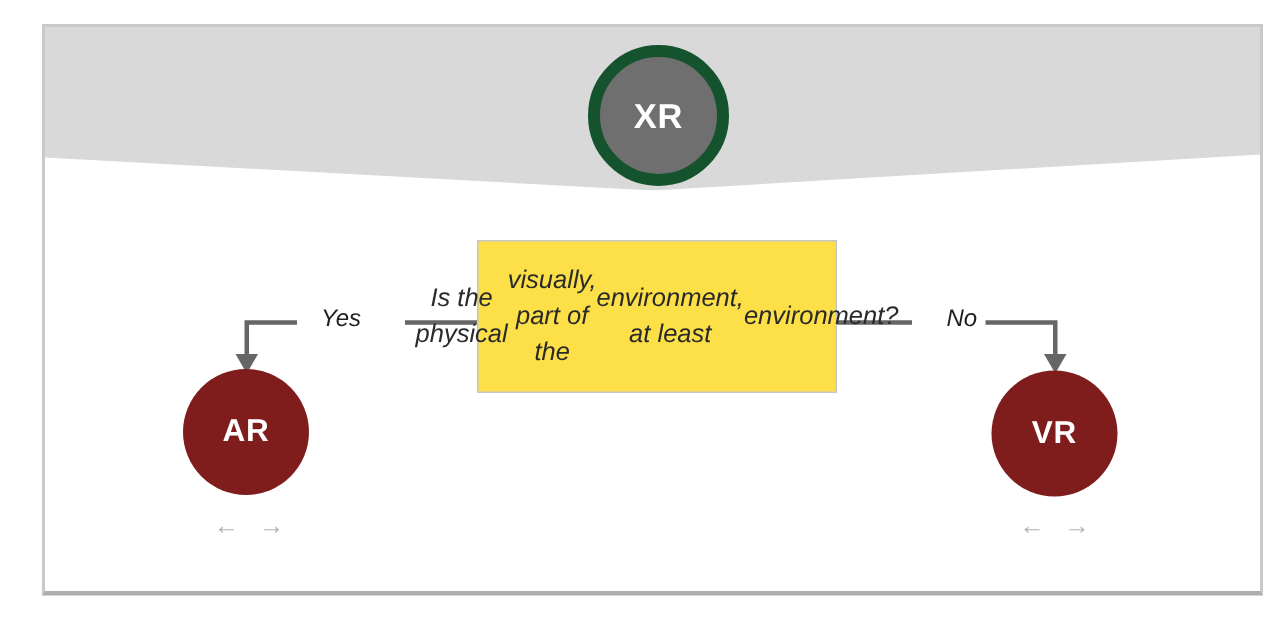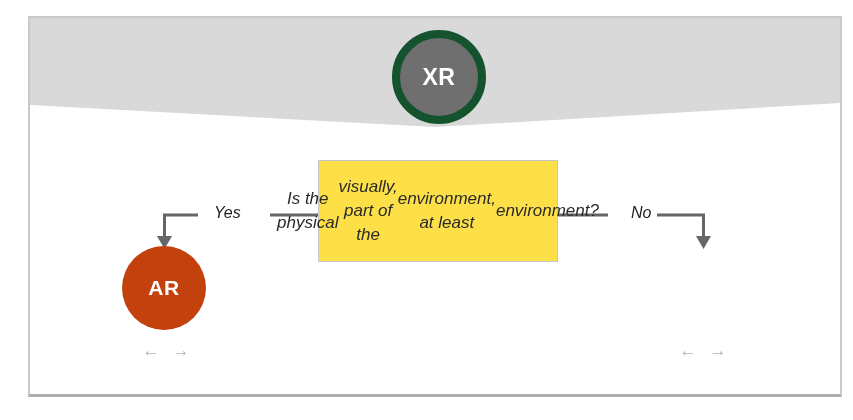--- a/index.html
+++ b/index.html
@@ -52,21 +52,21 @@
     width: 78px;
     height: 78px;
     background: #6f6f6f;
     border: 8px solid #14532d;
     font-size: 23px;
     letter-spacing: 0.5px;
   }
   .node-leaf {
     width: 84px;
     height: 84px;
-    background: #c2410c;
+    background: #7f1d1d;
     font-size: 21px;
     letter-spacing: 0.5px;
   }
   .node-ar { left: 92px;  top: 228px; }
   .node-vr { left: 631px; top: 229px; }
   .qbox {
     position: absolute;
     left: 288px;
     top: 142px;
     width: 238px;
@@ -142,20 +142,23 @@
     <div>environment, at least</div>
     <div>environment?</div>
   </div>
 
   <div class="branch-label label-yes">Yes</div>
   <div class="branch-label label-no">No</div>
 
   <div class="node node-leaf node-ar">
     <span>AR</span>
   </div>
+  <div class="node node-leaf node-vr">
+    <span>VR</span>
+  </div>
 
   <div class="caption caption-local">
     <span class="cap-arrow">←</span>
     <span class="cap-arrow">→</span>
   </div>
 
   <div class="caption caption-tele">
     <span class="cap-arrow">←</span>
     <span class="cap-arrow">→</span>
   </div>

